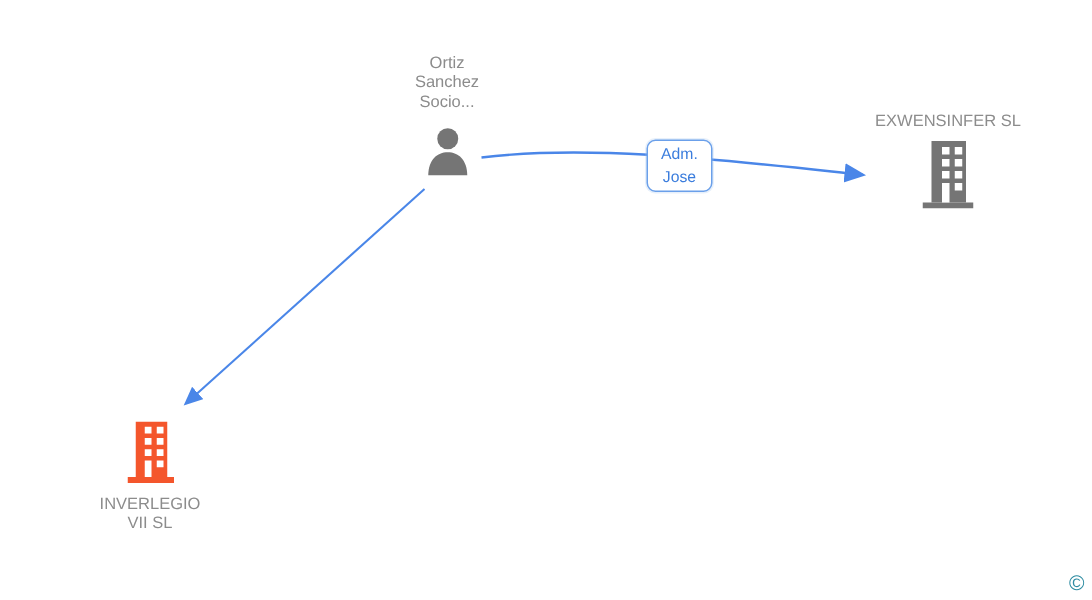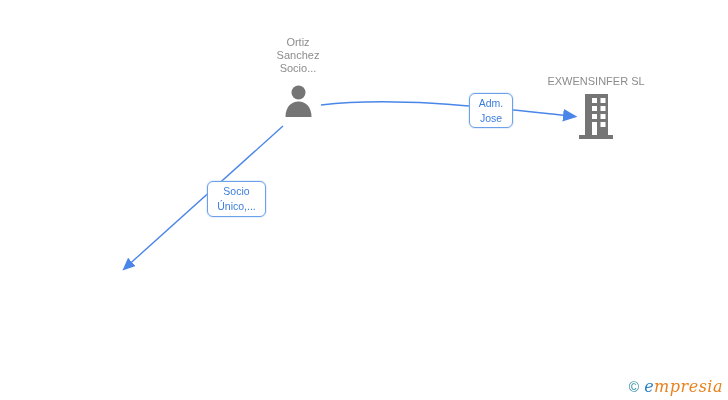--- a/index.html
+++ b/index.html
@@ -26,40 +26,39 @@
   }
   .node-label {
     font-size: 11px;
     line-height: 13px;
     color: #8c8c8c;
     text-align: center;
     white-space: nowrap;
   }
   .person-node { left: 248px; top: 36px; width: 100px; }
   .person-node .node-icon { margin-top: 10px; }
-  .company-right { left: 546px; top: 75px; width: 100px; }
+  .company-right { left: 582px; top: 75px; width: 100px; }
   .company-right .node-icon { margin-top: 6px; }
   .company-left { left: 50px; top: 281px; width: 100px; }
   .company-left .node-label { margin-top: 3px; }
   .edge-box {
     position: absolute;
     background: #ffffff;
     border: 1.5px solid #6ba0ea;
     border-radius: 6px;
     display: flex;
     flex-direction: column;
     align-items: center;
     justify-content: center;
     font-size: 10.5px;
     line-height: 15px;
     color: #3b7ddd;
     text-align: center;
     cursor: pointer;
     box-shadow: 0 0 0 1px rgba(160,195,240,0.25);
-    margin-left: 38px;
   }
   .edge-box-adm { left: 431px; top: 93px; width: 44px; height: 35px; }
   .edge-box-socio { left: 169px; top: 181px; width: 59px; height: 36px; }
   .footer-logo {
     position: absolute;
     right: 5px;
     bottom: 4px;
     display: flex;
     align-items: baseline;
     gap: 5px;
@@ -120,29 +119,44 @@
         <rect x="13" y="12" width="5" height="5" fill="#ffffff"></rect>
         <rect x="21.5" y="12" width="5" height="5" fill="#ffffff"></rect>
         <rect x="13" y="20" width="5" height="5" fill="#ffffff"></rect>
         <rect x="21.5" y="20" width="5" height="5" fill="#ffffff"></rect>
         <rect x="13" y="28" width="5" height="13" fill="#ffffff"></rect>
         <rect x="21.5" y="28" width="5" height="5" fill="#ffffff"></rect>
       </svg>
     </span>
   </div>
 
+  <div class="node company-left">
+    <span class="node-icon">
+      <svg width="31" height="41" viewBox="0 0 31 41">
+        <rect x="0" y="37" width="31" height="4" fill="#f4562c"></rect>
+        <rect x="5.5" y="0" width="21" height="37" fill="#f4562c"></rect>
+        <rect x="11.5" y="3.5" width="4.5" height="4.5" fill="#ffffff"></rect>
+        <rect x="19.5" y="3.5" width="4.5" height="4.5" fill="#ffffff"></rect>
+        <rect x="11.5" y="11" width="4.5" height="4.5" fill="#ffffff"></rect>
+        <rect x="19.5" y="11" width="4.5" height="4.5" fill="#ffffff"></rect>
+        <rect x="11.5" y="18.5" width="4.5" height="4.5" fill="#ffffff"></rect>
+        <rect x="19.5" y="18.5" width="4.5" height="4.5" fill="#ffffff"></rect>
+        <rect x="11.5" y="26" width="4.5" height="11" fill="#ffffff"></rect>
+        <rect x="19.5" y="26" width="4.5" height="4.5" fill="#ffffff"></rect>
+      </svg>
+    </span>
+    <div class="node-label">
+      <div>INVERLEGIO</div>
+      <div>VII SL</div>
+    </div>
+  </div>
 
   <div class="edge-box edge-box-adm">
     <div>Adm.</div>
     <div>Jose</div>
   </div>
 
-  <div class="edge-box edge-box-socio">
-    <div>Socio</div>
-    <div>Único,...</div>
-  </div>
 
   <div class="footer-logo">
     <span class="copyright-glyph">©</span>
-    <span class="brand-script"><span class="brand-first">e</span><span class="brand-rest">mpresia</span></span>
   </div>
 
 </div>
 
 </body></html>

